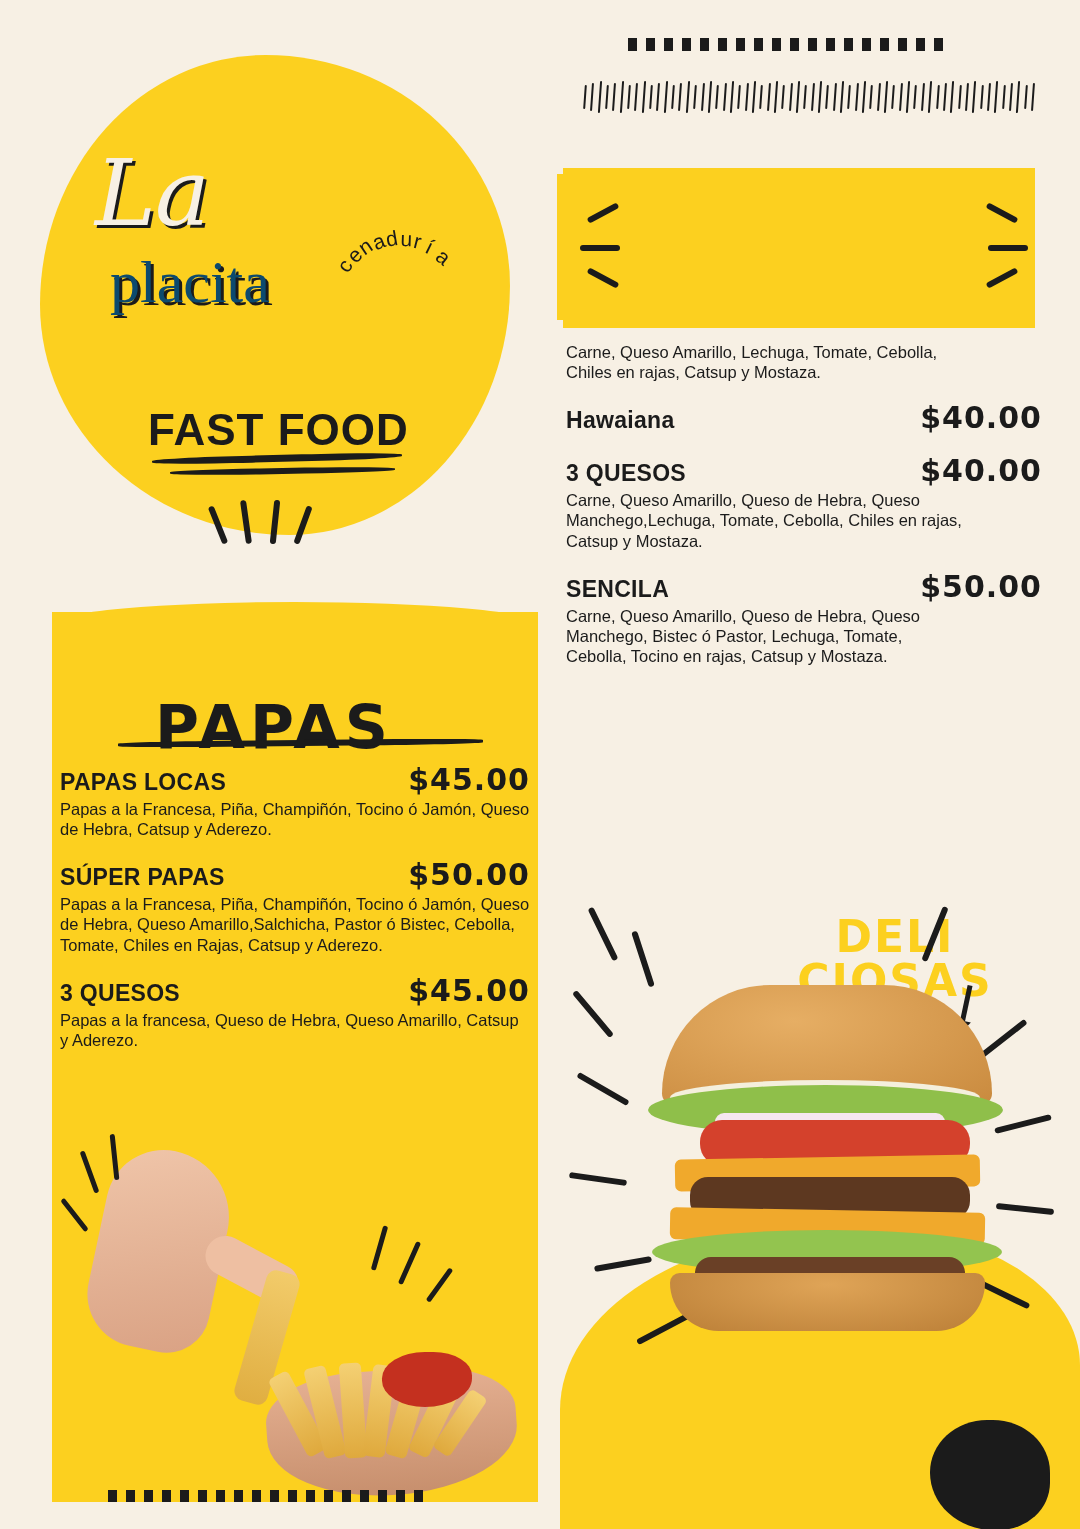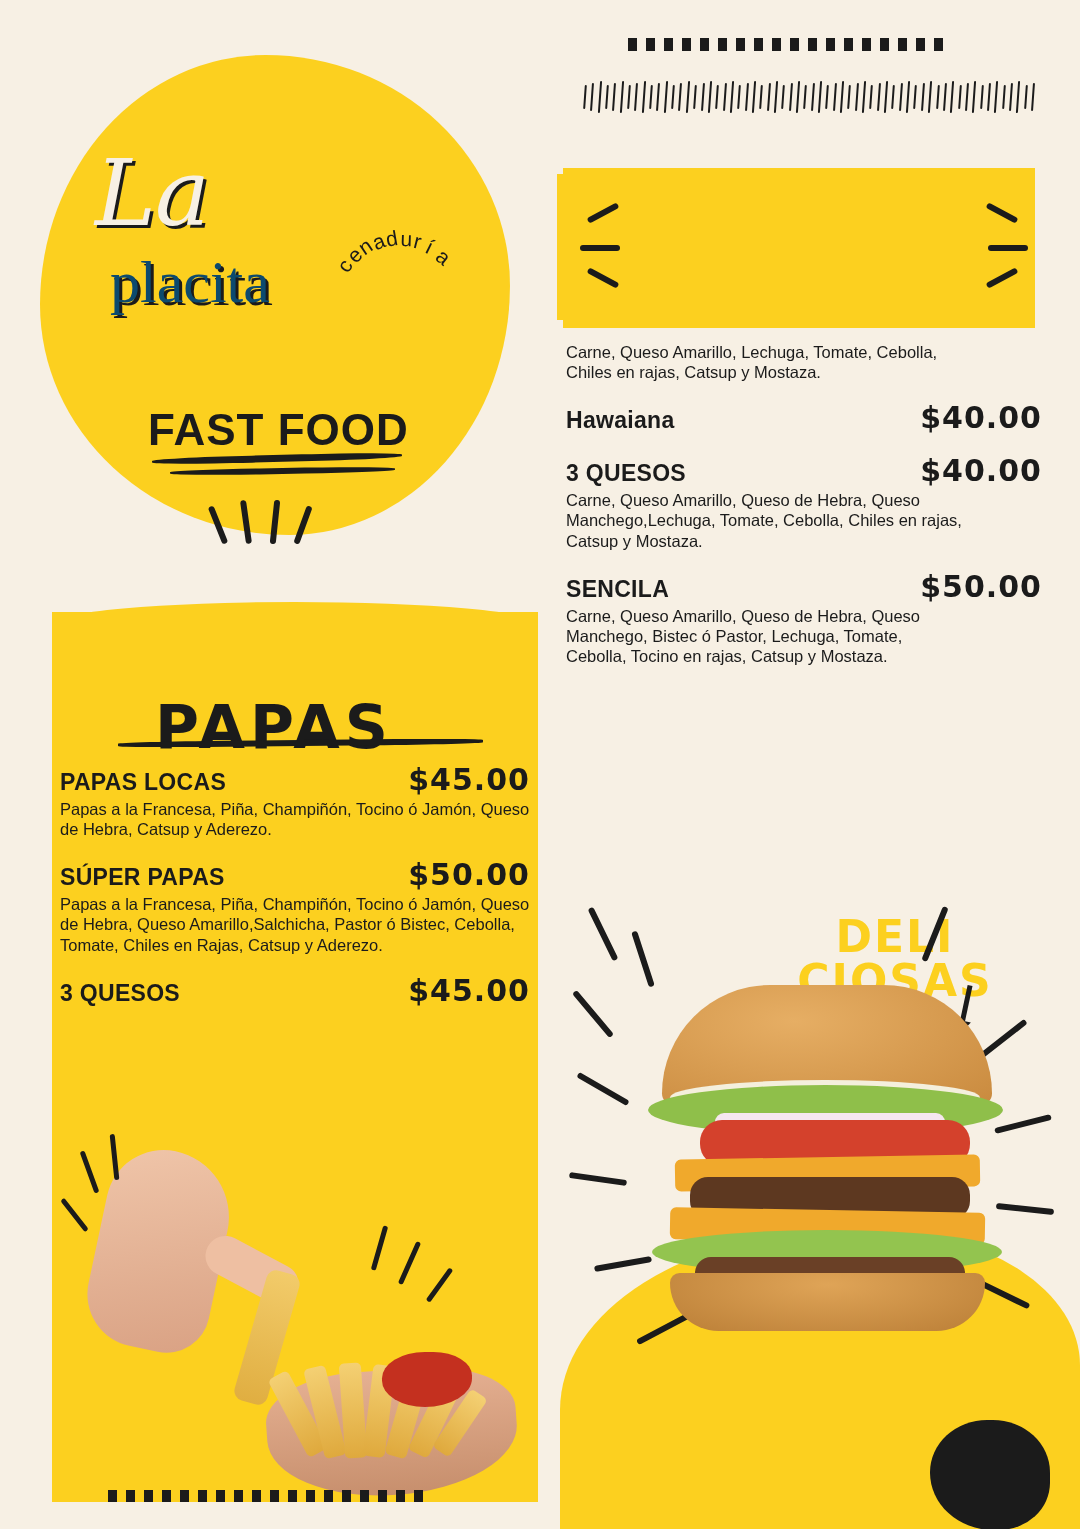--- a/index.html
+++ b/index.html
@@ -521,20 +521,21 @@
       <span class="menu-name">SÚPER PAPAS</span>
       <span class="menu-price">$50.00</span>
     </div>
     <div class="menu-desc">Papas a la Francesa, Piña, Champiñón, Tocino ó Jamón, Queso de Hebra, Queso Amarillo,Salchicha, Pastor ó Bistec, Cebolla, Tomate, Chiles en Rajas, Catsup y Aderezo.</div>
   </div>
   <div class="menu-item">
     <div class="menu-head">
       <span class="menu-name">3 QUESOS</span>
       <span class="menu-price">$45.00</span>
     </div>
+    <div class="menu-desc">Papas a la francesa, Queso de Hebra, Queso Amarillo, Catsup y Aderezo.</div>
   </div>
 </div>
 
 <div id="fries-photo">
   <div class="hand" id="hand-top"></div>
   <div class="hand" id="finger-1"></div>
   <div id="fry-held"></div>
   <div class="hand" id="hand-bottom"></div>
   <div class="fry" style="left:235px;top:250px;width:22px;height:88px;transform:rotate(-28deg);"></div>
   <div class="fry" style="left:262px;top:246px;width:22px;height:92px;transform:rotate(-14deg);"></div>

